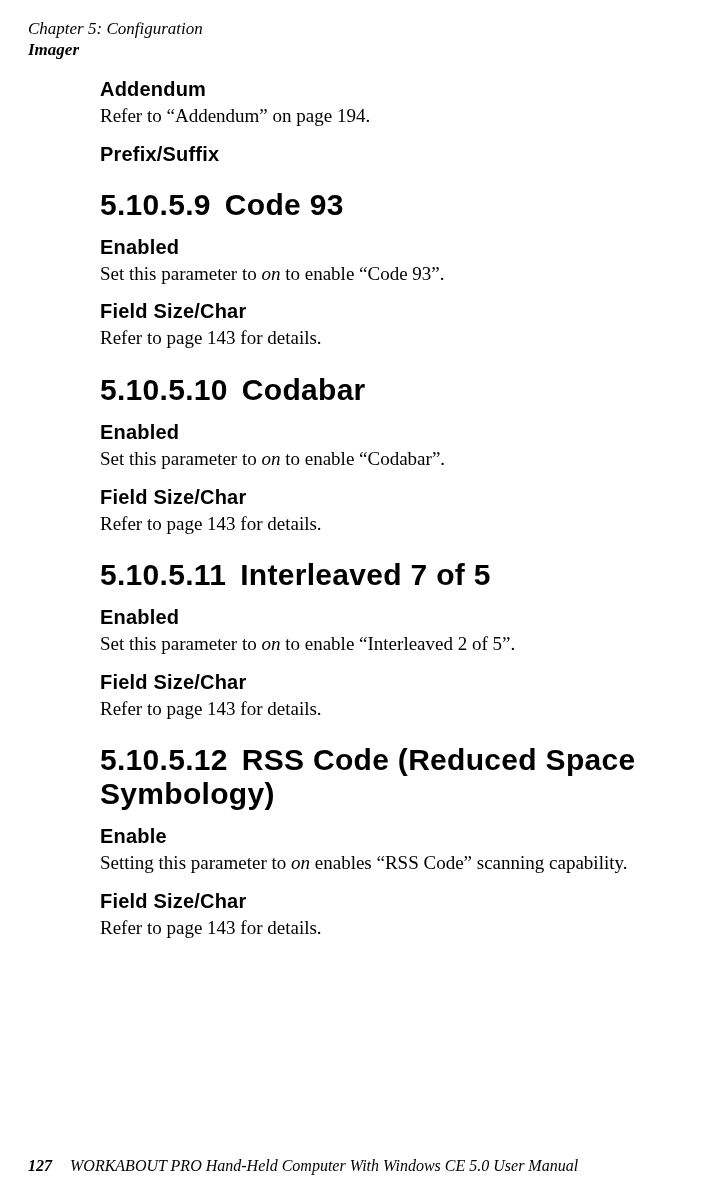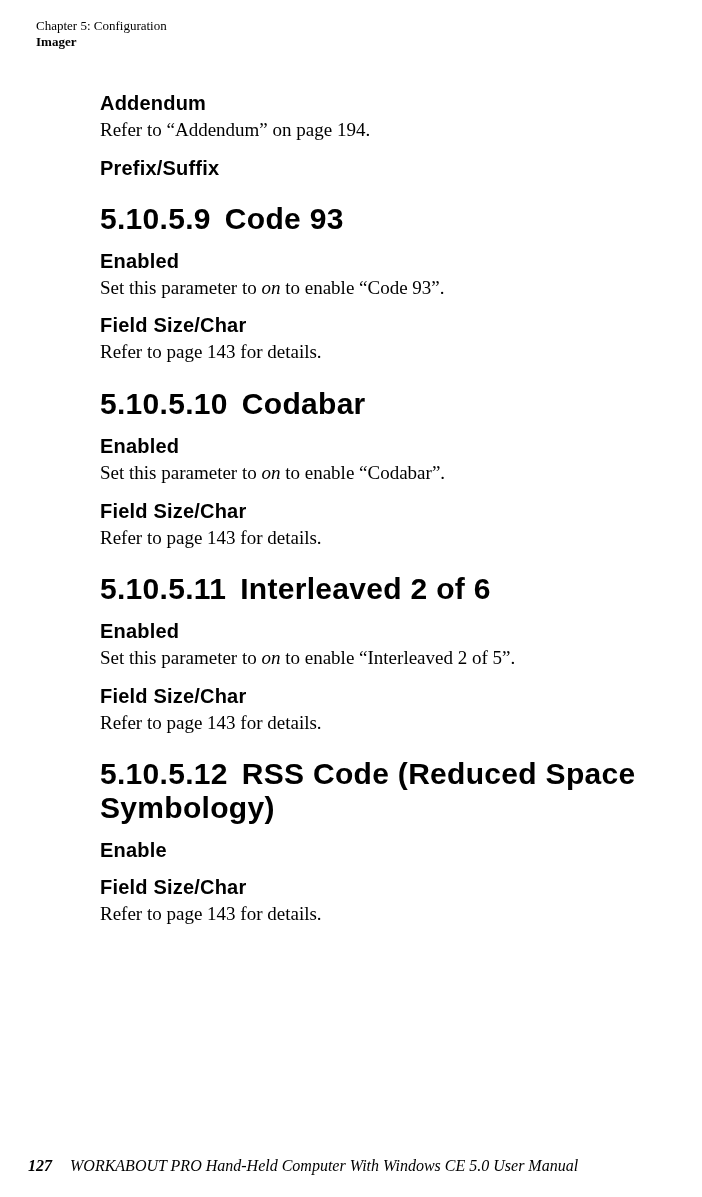--- a/index.html
+++ b/index.html
@@ -11,41 +11,41 @@
       height: 1197px;
       background: #fff;
       font-family: "Times New Roman", Times, serif;
       color: #000;
       position: relative;
     }
     .header {
       position: absolute;
       top: 18px;
       left: 28px;
-      font-size: 13px;
+      font-style: italic;
+      font-size: 17px;
       line-height: 1.25;
-      margin-left: 8px;
     }
     .header .line1 { font-weight: 400; }
     .header .line2 { font-weight: 700; }
     .content {
       position: absolute;
       top: 78px;
       left: 100px;
       right: 20px;
     }
     .h-sub {
       font-family: "Arial Narrow", "Helvetica Neue", Arial, sans-serif;
       font-stretch: condensed;
       font-weight: 700;
       font-size: 20px;
       margin: 14px 0 2px 0;
       letter-spacing: 0.2px;
     }
-    .h-sub.first { margin-top: 14px; }
+    .h-sub.first { margin-top: 0; }
     .h-section {
       font-family: "Arial Narrow", "Helvetica Neue", Arial, sans-serif;
       font-stretch: condensed;
       font-weight: 700;
       font-size: 30px;
       margin: 22px 0 8px 0;
       letter-spacing: 0.3px;
     }
     .h-section .num { margin-right: 14px; }
     .body {
@@ -86,28 +86,29 @@
   <p class="body"><span>Set this parameter to </span><em>on</em><span> to enable “Code 93”.</span></p>
   <div class="h-sub">Field Size/Char</div>
   <p class="body"><span>Refer to page 143 for details.</span></p>
 
   <div class="h-section"><span class="num">5.10.5.10</span><span>Codabar</span></div>
   <div class="h-sub">Enabled</div>
   <p class="body"><span>Set this parameter to </span><em>on</em><span> to enable “Codabar”.</span></p>
   <div class="h-sub">Field Size/Char</div>
   <p class="body"><span>Refer to page 143 for details.</span></p>
 
-  <div class="h-section"><span class="num">5.10.5.11</span><span>Interleaved 2 of 6</span></div>
+  <div class="h-section"><span class="num">5.10.5.11</span><span>Interleaved 7 of 5</span></div>
   <div class="h-sub">Enabled</div>
   <p class="body"><span>Set this parameter to </span><em>on</em><span> to enable “Interleaved 2 of 5”.</span></p>
   <div class="h-sub">Field Size/Char</div>
   <p class="body"><span>Refer to page 143 for details.</span></p>
 
   <div class="h-section"><span class="num">5.10.5.12</span><span>RSS Code (Reduced Space Symbology)</span></div>
   <div class="h-sub">Enable</div>
+  <p class="body"><span>Setting this parameter to </span><em>on</em><span> enables “RSS Code” scanning capability.</span></p>
   <div class="h-sub">Field Size/Char</div>
   <p class="body"><span>Refer to page 143 for details.</span></p>
 
 </div>
 
 <div class="footer">
   <span class="pg">127</span><span>WORKABOUT PRO Hand-Held Computer With Windows CE 5.0 User Manual</span>
 </div>
 
 </body></html>

